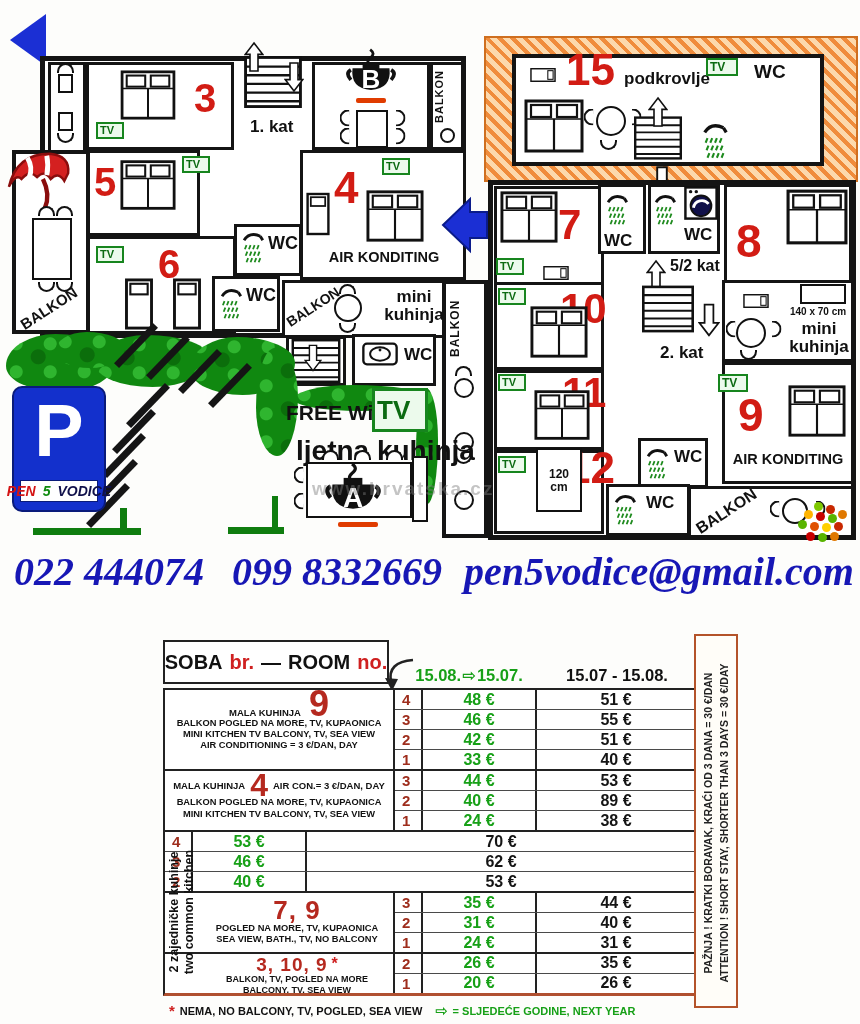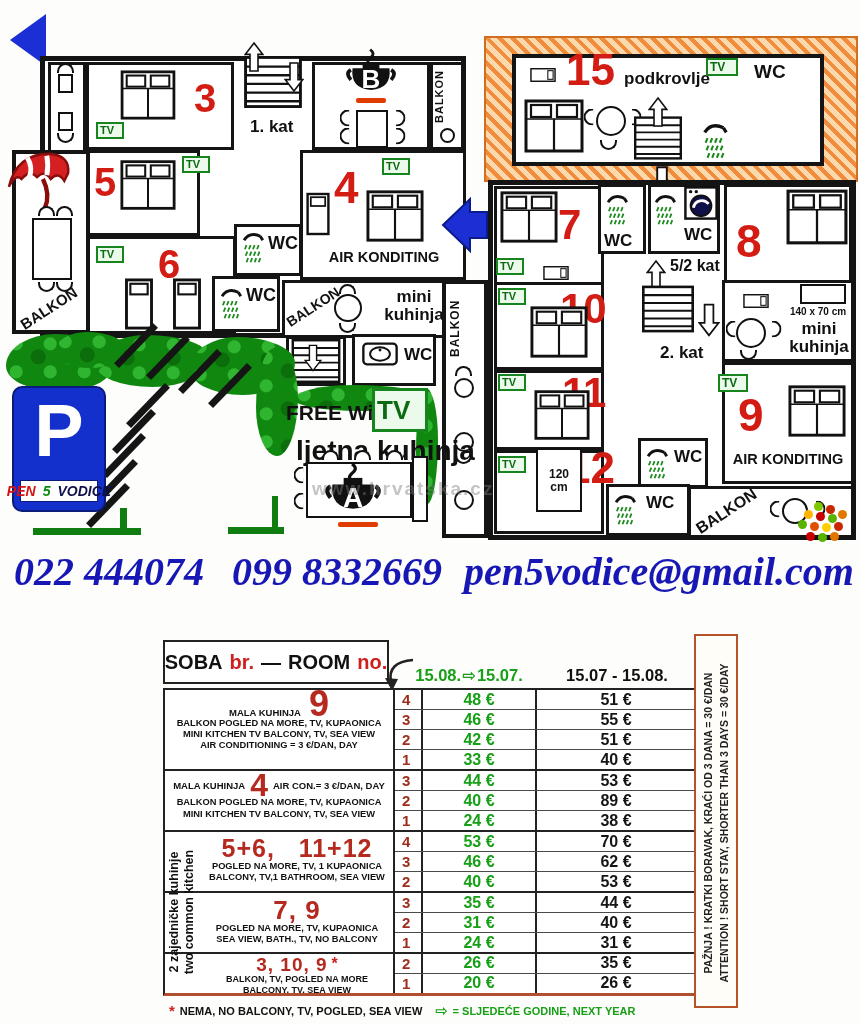--- a/index.html
+++ b/index.html
@@ -566,25 +566,20 @@
             </div>
           <div class="pr">
               <div class="pc">1</div>
               <div class="gc">24 €</div>
               <div class="bc">38 €</div>
             </div>
         </div>
       </div>
 
       <div class="blk" style="height:62px">
-        <div class="dc ind">
-          <div class="grpnum" style="font-size:25px;margin-top:4px">5+6,   11+12</div>
-          <div class="dl">POGLED NA MORE, TV, 1 KUPAONICA</div>
-          <div class="dl">BALCONY, TV,1 BATHROOM, SEA VIEW</div>
-        </div>
         <div class="rows">
           <div class="pr">
               <div class="pc">4</div>
               <div class="gc">53 €</div>
               <div class="bc">70 €</div>
             </div>
           <div class="pr">
               <div class="pc">3</div>
               <div class="gc">46 €</div>
               <div class="bc">62 €</div>

